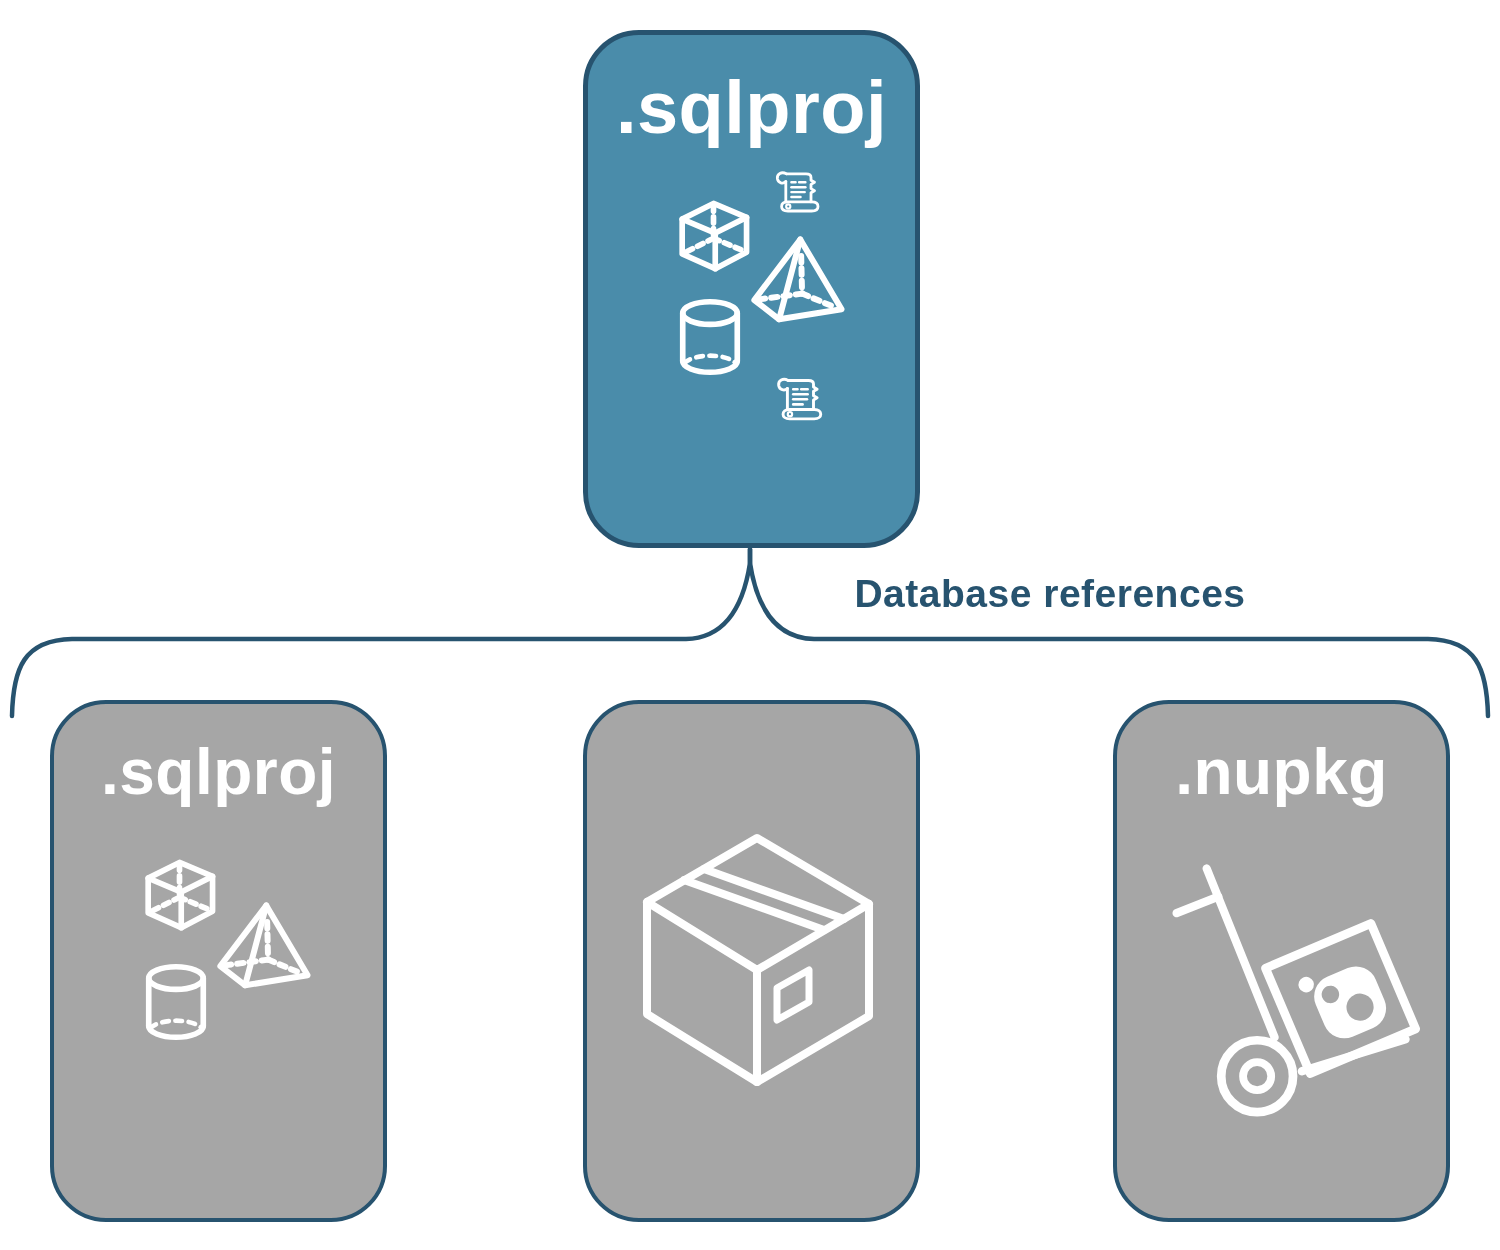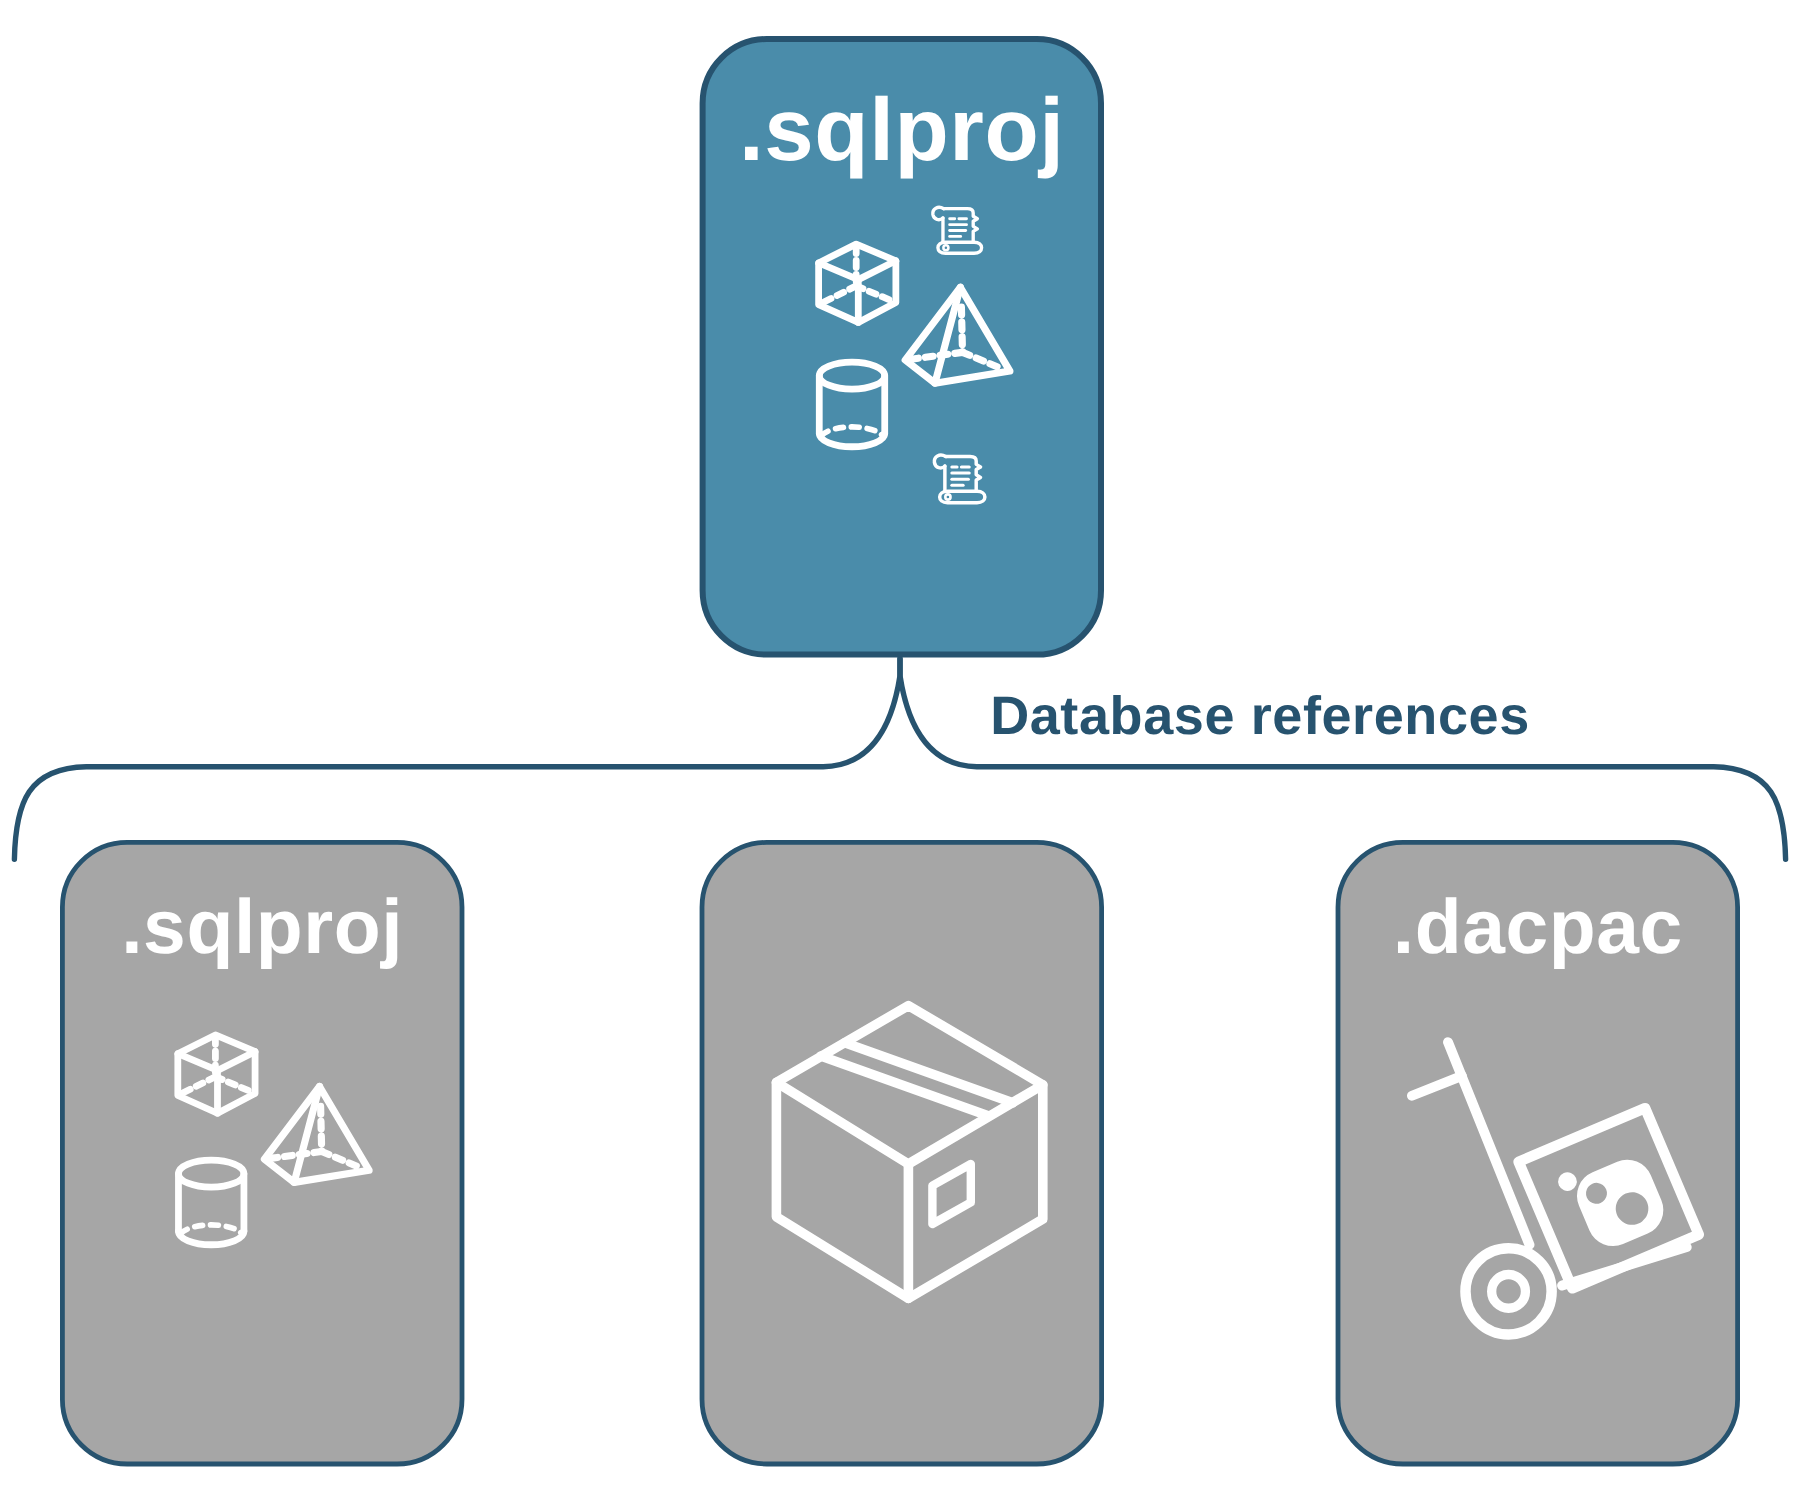--- a/index.html
+++ b/index.html
@@ -59,21 +59,21 @@
     position:absolute;
     left:0;top:540px;
     color:var(--navy);
     line-height:0;
   }
   .connector-label{
     position:absolute;
     left:810px;top:574px;width:480px;
     color:var(--navy);
     font-weight:700;
-    font-size:45px;
+    font-size:39px;
     line-height:1;
     text-align:center;
     letter-spacing:0.5px;
   }
 </style>
 </head>
 <body>
 
 <div class="canvas">
 
@@ -201,21 +201,21 @@
         <path d="M10 72 L120 140 L232 74"></path>
         <path d="M120 140 L120 252"></path>
         <path d="M67 39 L207 89"></path>
         <path d="M47 50 L187 100"></path>
         <path d="M140 158 L172 140 L172 172 L140 190 Z" stroke-width="7"></path>
       </svg>
     </span>
   </div>
 
   <div class="card card-child card-child-right">
-    <span class="card-title">.dacpac</span>
+    <span class="card-title">.nupkg</span>
 
     <span class="icon" style="left:46px;top:143px;">
       <svg width="262" height="272" viewBox="0 0 270 280" fill="none" stroke="currentColor" stroke-width="8.5" stroke-linecap="round" stroke-linejoin="round">
         <path d="M45 22 L115 196"></path>
         <path d="M14 68 L57 51"></path>
         <circle cx="97" cy="236" r="37" stroke-width="9"></circle>
         <circle cx="97" cy="236" r="14.5" stroke-width="8"></circle>
         <path d="M143 231 L250 198"></path>
         <g transform="rotate(-23 183 156)">
           <rect x="124" y="97" width="118" height="118" stroke-width="9"></rect>

